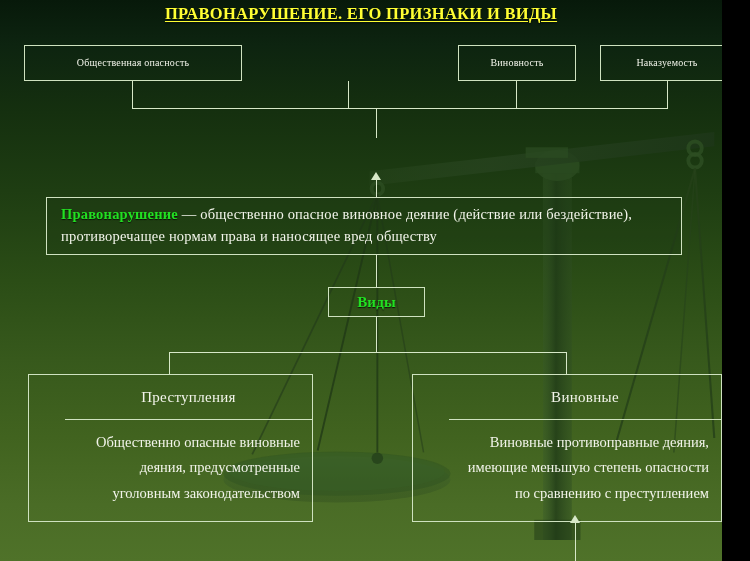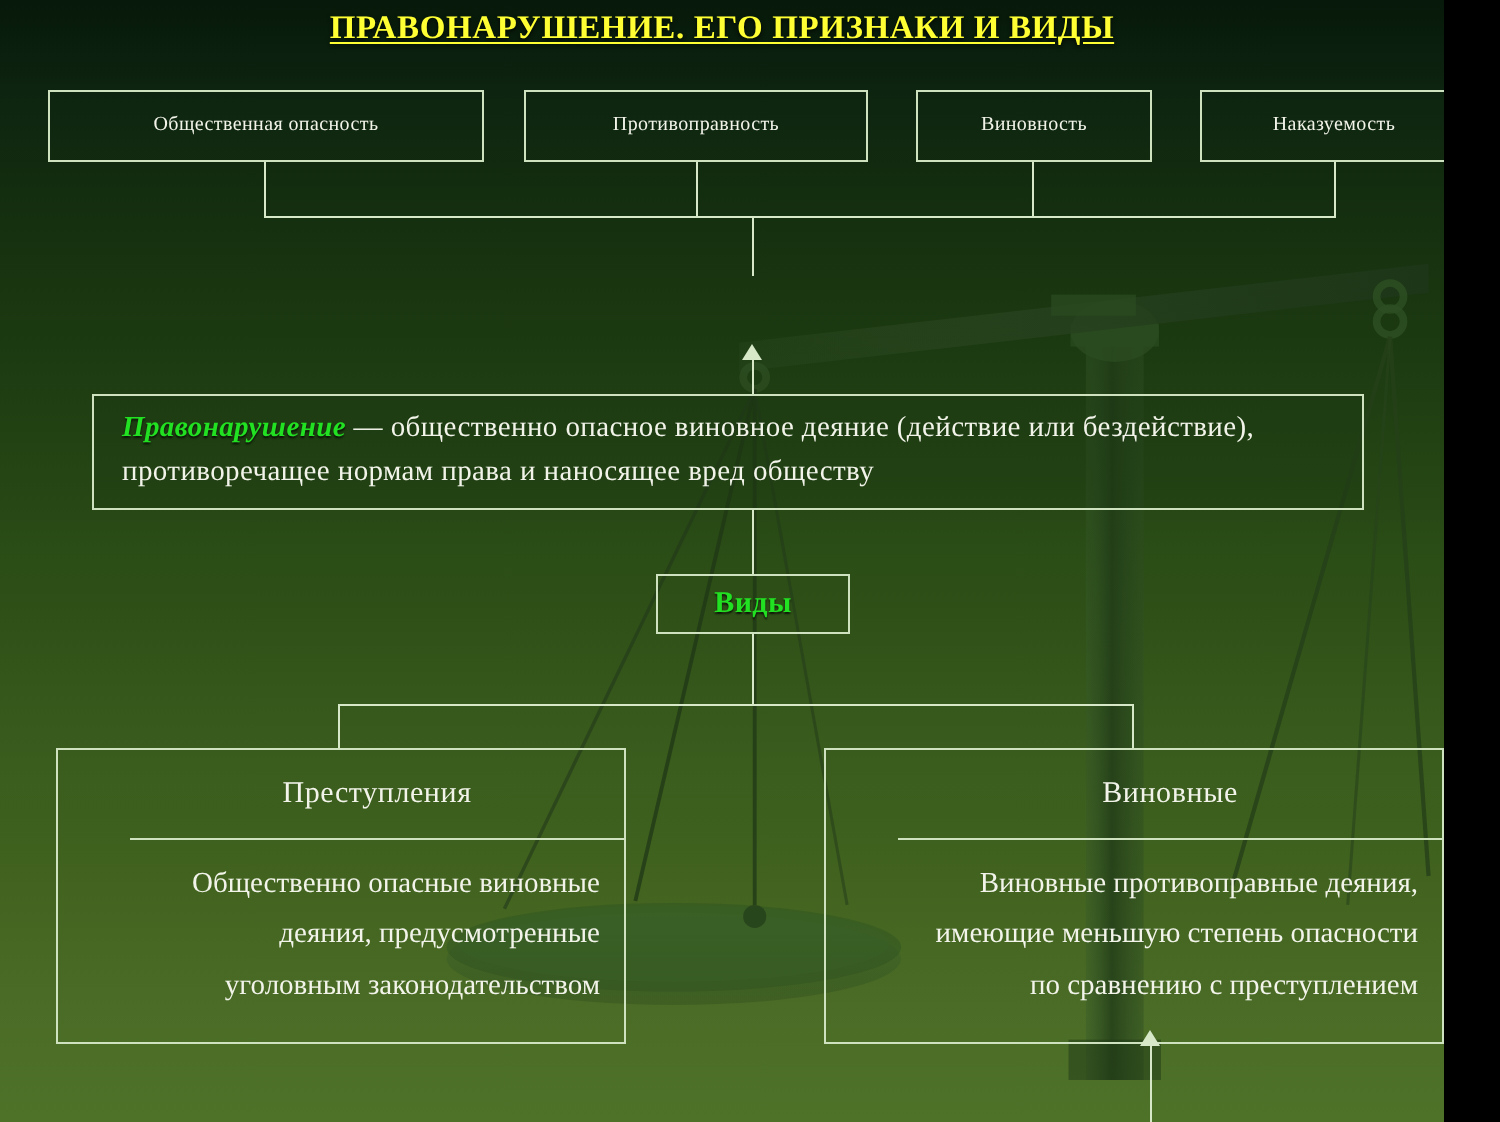--- a/index.html
+++ b/index.html
@@ -66,21 +66,20 @@
     text-align: left;
     justify-content: flex-start;
     align-items: center;
     line-height: 1.52;
     background: rgba(22,52,18,0.22);
   }
   .def-box .accent {
     color: #22e022;
     font-weight: bold;
     text-shadow: 0 1px 1px rgba(0,0,0,.7);
-    font-style: italic;
   }
 
   
   .kind-box {
     position: absolute;
     box-sizing: border-box;
     border: 1px solid #cfe2c0;
     display: flex;
     flex-direction: column;
     padding-left: 36px;
@@ -190,23 +189,20 @@
 
     <rect x="555" y="540" width="48" height="21" fill="#1e3716" opacity="0.5"></rect>
   </svg>
 
   <div id="title">ПРАВОНАРУШЕНИЕ. ЕГО ПРИЗНАКИ И ВИДЫ</div>
 
   <div class="box top-box" style="left:24px; top:45px; width:218px;">
     <span>Общественная опасность</span>
   </div>
 
-  <div class="box top-box" style="left:262px; top:45px; width:172px;">
-    <span>Противоправность</span>
-  </div>
 
   <div class="box top-box" style="left:458px; top:45px; width:118px;">
     <span>Виновность</span>
   </div>
 
   <div class="box top-box" style="left:600px; top:45px; width:134px;">
     <span>Наказуемость</span>
   </div>
 
   <div class="conn v" style="left:132px; top:81px; height:27px;"></div>

